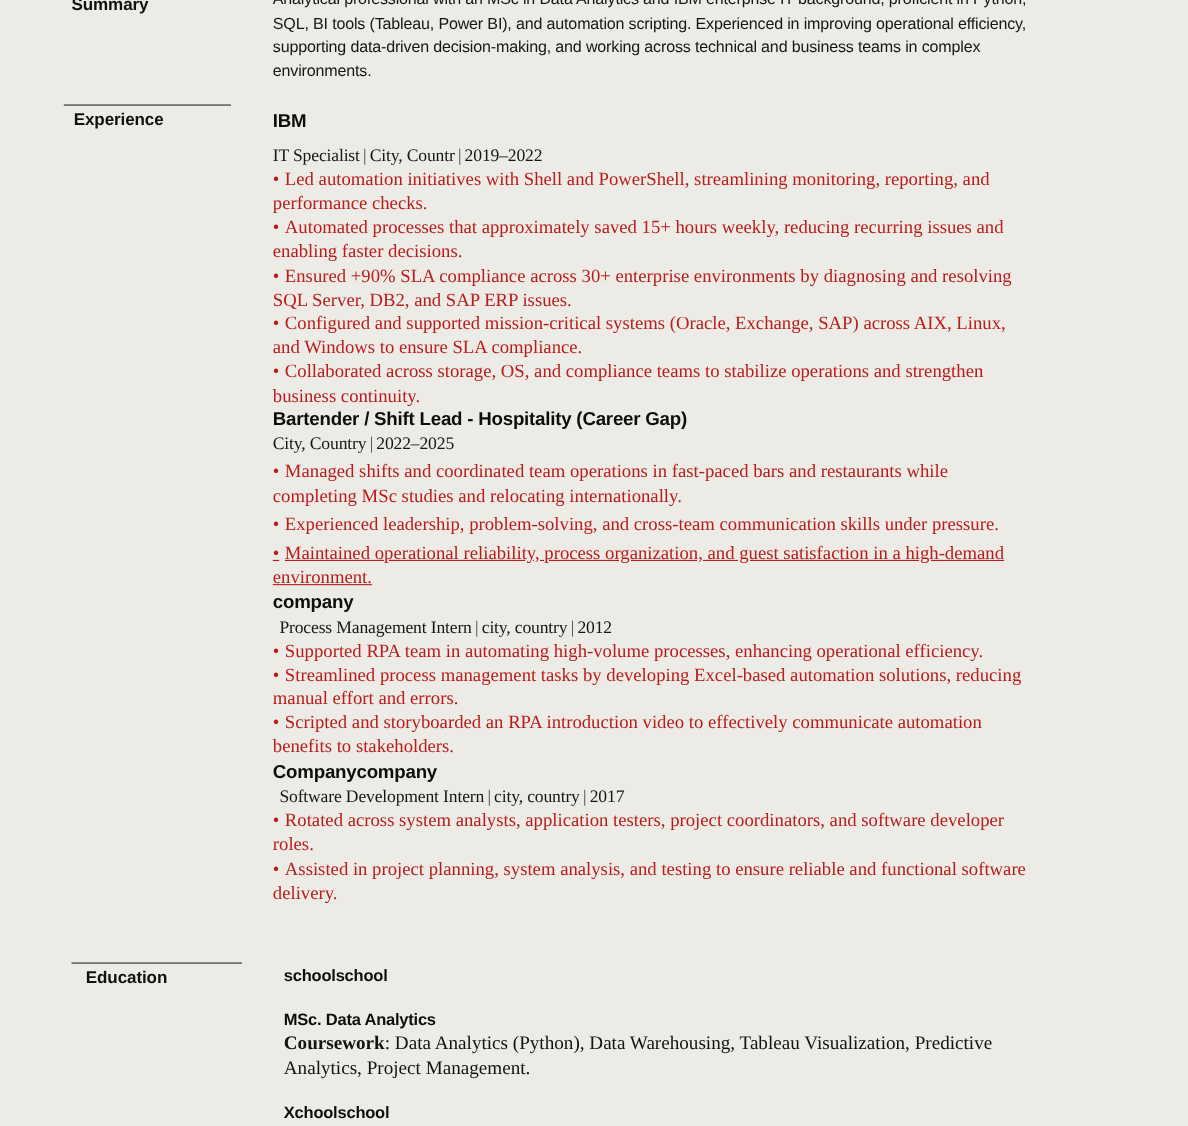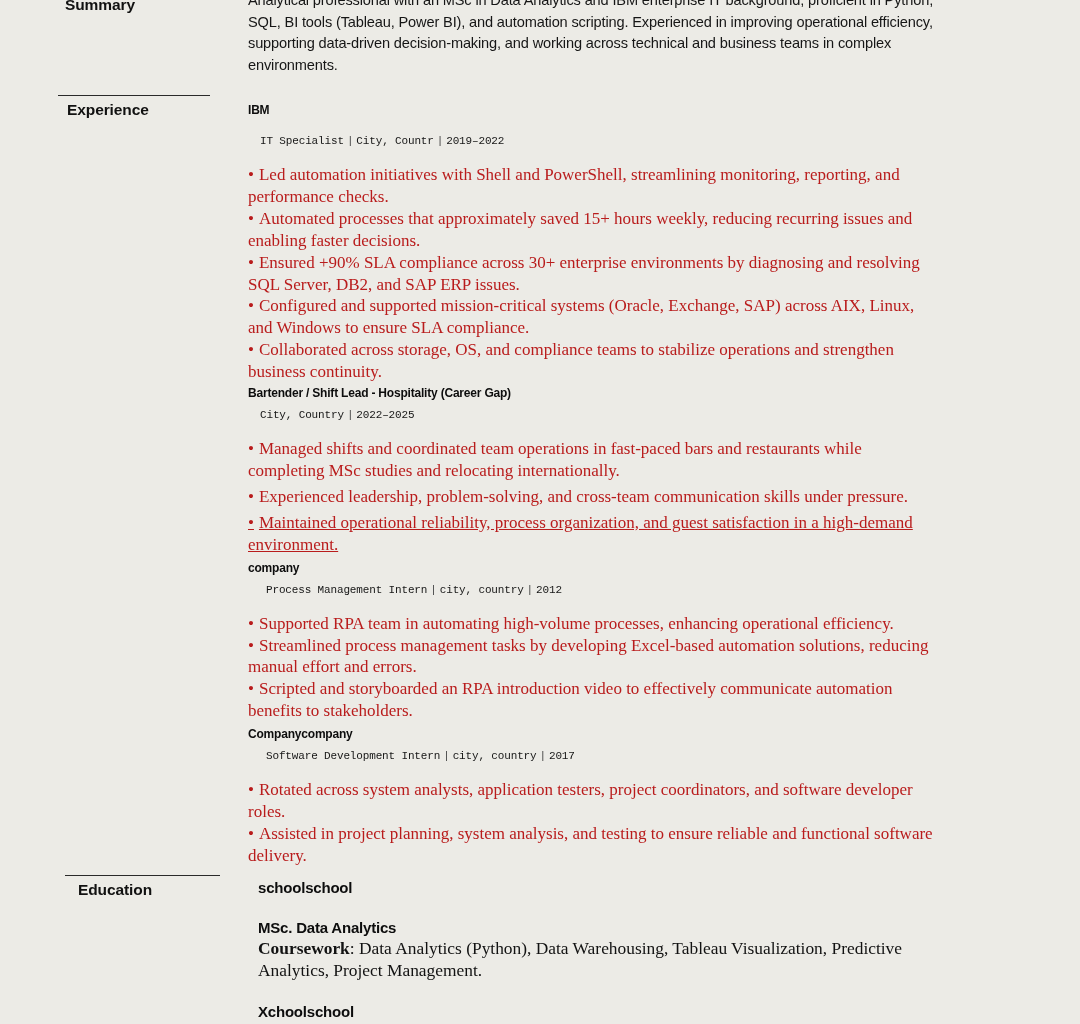--- a/index.html
+++ b/index.html
@@ -42,33 +42,33 @@
     font-family:"Liberation Sans", sans-serif;
     font-size:14.6px;
     line-height:21.6px;
     color:#161616;
     letter-spacing:-0.15px;
     margin:0;
   }
   .org{
     font-family:"Liberation Sans", sans-serif;
     font-weight:700;
-    font-size:12px;
+    font-size:17px;
     line-height:20px;
     letter-spacing:-0.2px;
     color:#0d0d0d;
     margin:0;
   }
   .meta{
-    font-family:Liberation Mono, monospace;
-    font-size:11px;
+    font-family:Liberation Serif, serif;
+    font-size:16px;
     line-height:21px;
     letter-spacing:-0.15px;
     color:#161616;
-    margin:12px;
+    margin:0;
   }
   .meta .sep{padding:0 3px;color:#444;}
   .bullet{
     font-family:"Liberation Serif", serif;
     font-size:17px;
     line-height:21.9px;
     color:#b91c1c;
     margin:0;
     text-indent:0;
   }

